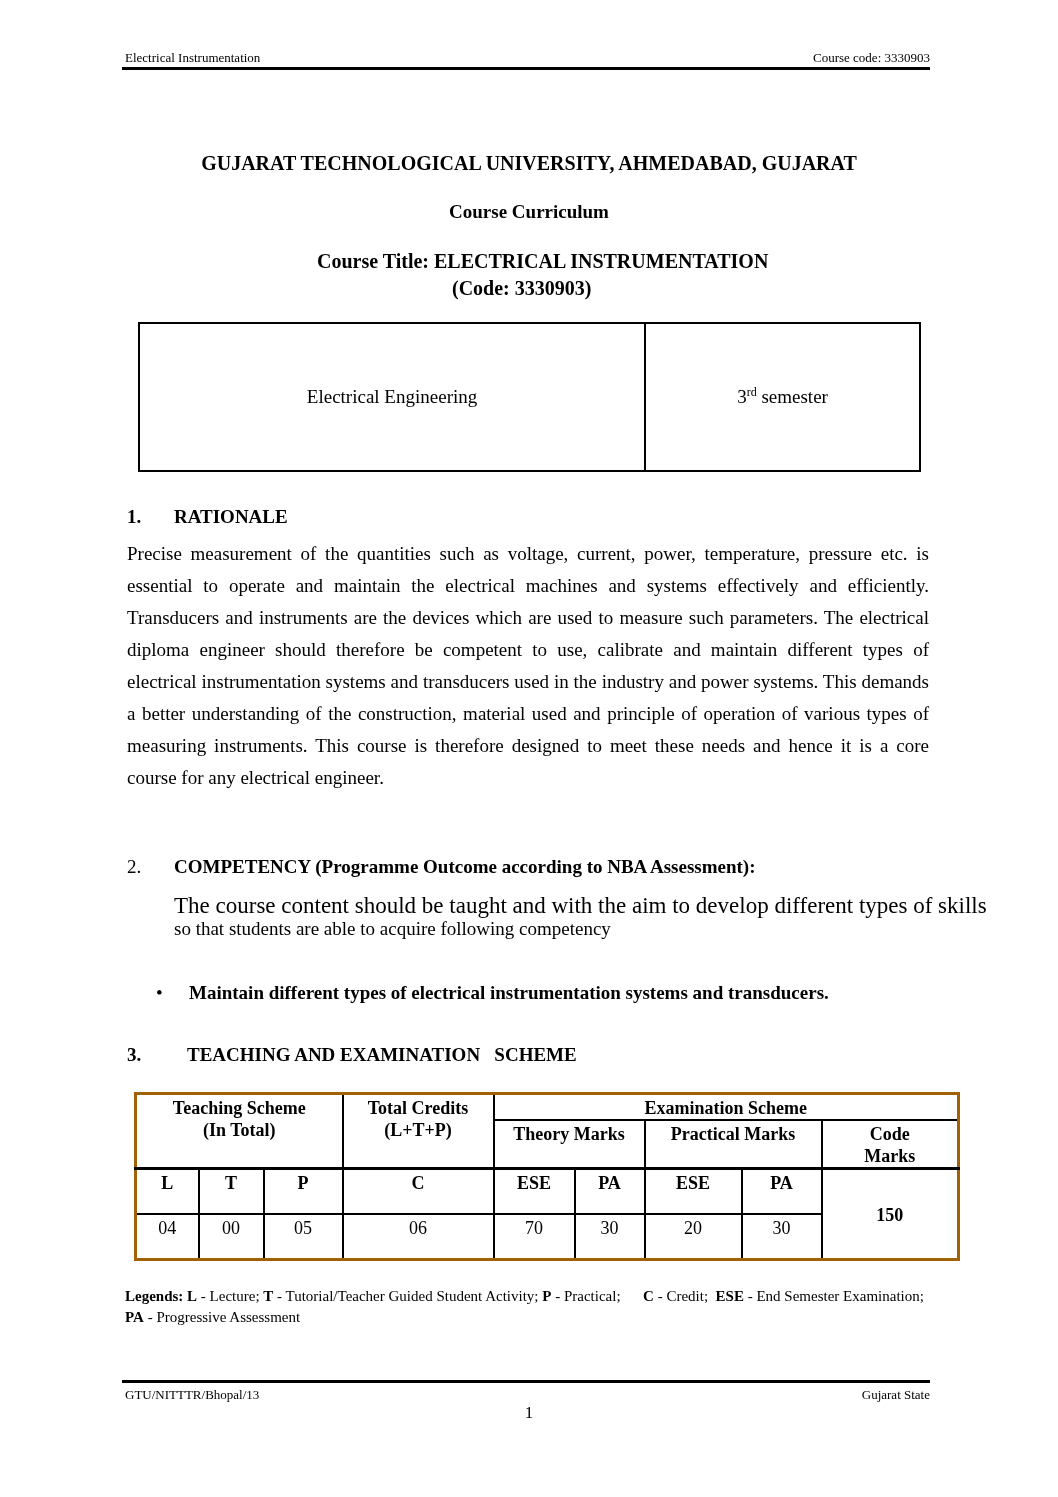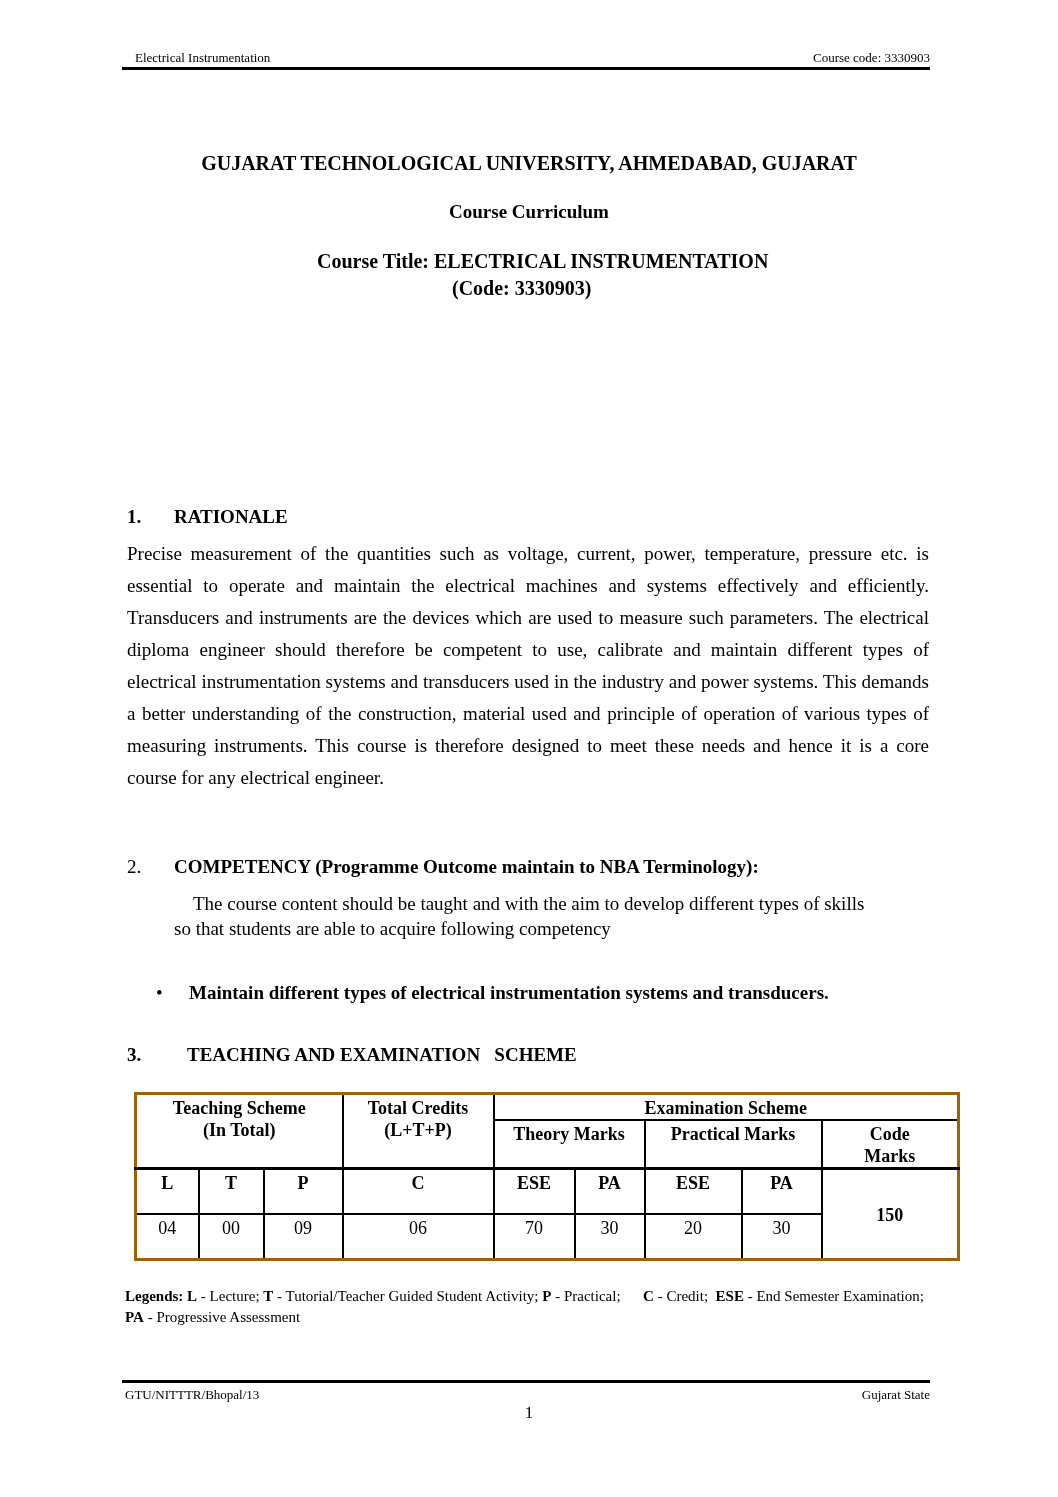--- a/index.html
+++ b/index.html
@@ -14,41 +14,45 @@
   .t1 td { border:2px solid #000; text-align:center; vertical-align:middle; }
   .p { position:absolute; left:127px; width:802px; font-size:19px; line-height:32px; text-align:justify; }
   .sec { position:absolute; font-size:19px; font-weight:bold; }
   .t2 { position:absolute; left:134px; top:1092px; width:826px; height:168px; font-size:18px; border:3px solid #a16207; }
   .t2 td { border:2px solid #000; text-align:center; vertical-align:top; padding:2px 2px 0 2px; line-height:22px; }
   .t2 .thick-top td { border-top:3px solid #000; }
 </style>
 </head>
 <body>
 
-<div class="abs hdr-text" style="left:135px;">Electrical Instrumentation</div>
+<div class="abs hdr-text" style="left:125px;">Electrical Instrumentation</div>
 <div class="abs hdr-text" style="right:128px;">Course code: 3330903</div>
 <div class="rule" style="top:67px;height:3px;"></div>
 
 <div class="abs center bold" style="left:0;width:1058px;top:152px;font-size:20px;">GUJARAT TECHNOLOGICAL UNIVERSITY, AHMEDABAD, GUJARAT</div>
 <div class="abs center bold" style="left:0;width:1058px;top:201px;font-size:19px;">Course Curriculum</div>
 <div class="abs bold" style="left:317px;top:250px;font-size:20px;">Course Title: ELECTRICAL INSTRUMENTATION</div>
 <div class="abs bold" style="left:452px;top:277px;font-size:20px;">(Code: 3330903)</div>
 
 <table class="t1">
   <tbody>
+  <tr>
+    <td>Electrical Engineering</td>
+    <td><span>3</span><sup style="font-size:12px;">rd</sup><span> semester</span></td>
+  </tr>
 </tbody>
   </table>
 
 <div class="sec" style="left:127px;top:506px;">1.</div>
 <div class="sec" style="left:174px;top:506px;">RATIONALE</div>
 <div class="p" style="top:538px;text-align-last:left;">Precise measurement of the quantities such as voltage, current, power, temperature, pressure etc. is essential to operate and maintain the electrical machines and systems effectively and efficiently. Transducers and instruments are the devices which are used to measure such parameters. The electrical diploma engineer should therefore be competent to use, calibrate and maintain different types of electrical instrumentation systems and transducers used in the industry and power systems. This demands a better understanding of the construction, material used and principle of operation of various types of measuring instruments. This course is therefore designed to meet these needs and hence it is a core course for any electrical engineer.</div>
 
 <div class="sec" style="left:127px;top:856px;font-weight:normal;">2.</div>
-<div class="sec" style="left:174px;top:856px;">COMPETENCY (Programme Outcome maintain to NBA Terminology):</div>
-<div class="abs" style="left:174px;top:893px;font-size:19px;margin-left:19px;">The course content should be taught and with the aim to develop different types of skills</div>
+<div class="sec" style="left:174px;top:856px;">COMPETENCY (Programme Outcome according to NBA Assessment):</div>
+<div class="abs" style="left:174px;top:893px;font-size:23px;">The course content should be taught and with the aim to develop different types of skills</div>
 <div class="abs" style="left:174px;top:918px;font-size:19px;">so that students are able to acquire following competency</div>
 <div class="abs" style="left:156px;top:982px;font-size:19px;">•</div>
 <div class="abs bold" style="left:189px;top:982px;font-size:19px;">Maintain different types of electrical instrumentation systems and transducers.</div>
 
 <div class="sec" style="left:127px;top:1044px;">3.</div>
 <div class="sec" style="left:187px;top:1044px;white-space:pre;">TEACHING AND EXAMINATION   SCHEME</div>
 
 <table class="t2">
   <colgroup>
     <col style="width:63px">
@@ -88,21 +92,21 @@
     <td class="bold">C</td>
     <td class="bold">ESE</td>
     <td class="bold">PA</td>
     <td class="bold">ESE</td>
     <td class="bold">PA</td>
     <td rowspan="2" class="bold" style="vertical-align:middle;">150</td>
   </tr>
   <tr style="height:46px;padding-left:24px;">
     <td>04</td>
     <td>00</td>
-    <td>09</td>
+    <td>05</td>
     <td>06</td>
     <td>70</td>
     <td>30</td>
     <td>20</td>
     <td>30</td>
   </tr>
 </tbody>
   </table>
 
 <div class="abs" style="left:125px;top:1286px;width:800px;font-size:15px;line-height:21px;white-space:pre-wrap;"><b>Legends:</b> <b>L</b><span> - Lecture; </span><b>T</b><span> - Tutorial/Teacher Guided Student Activity; </span><b>P</b><span> - Practical;      </span><b>C</b><span> - Credit;  </span><b>ESE</b><span> - End Semester Examination; </span><b>PA</b><span> - Progressive Assessment</span></div>

